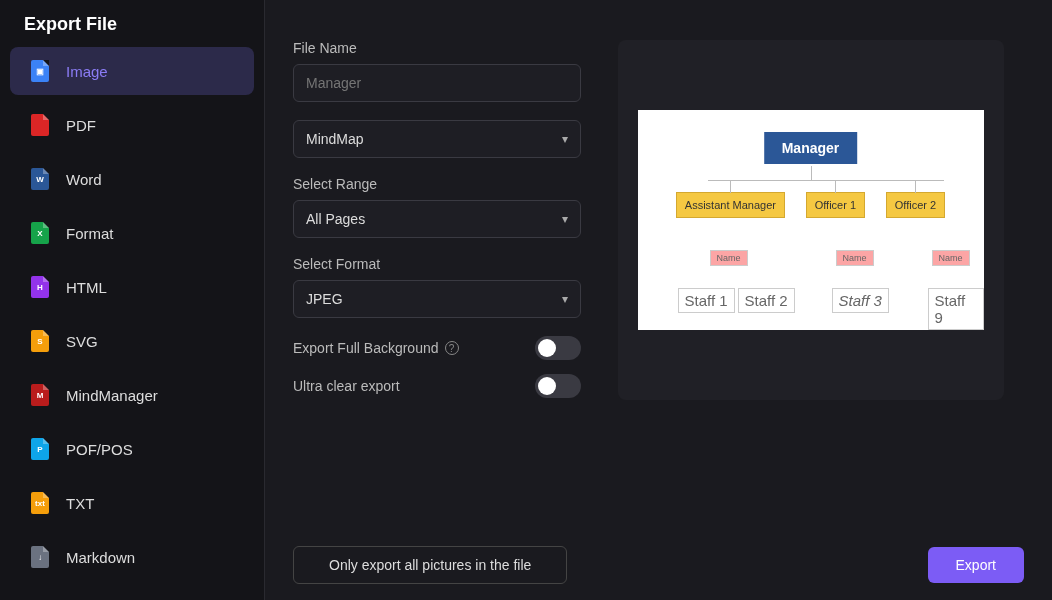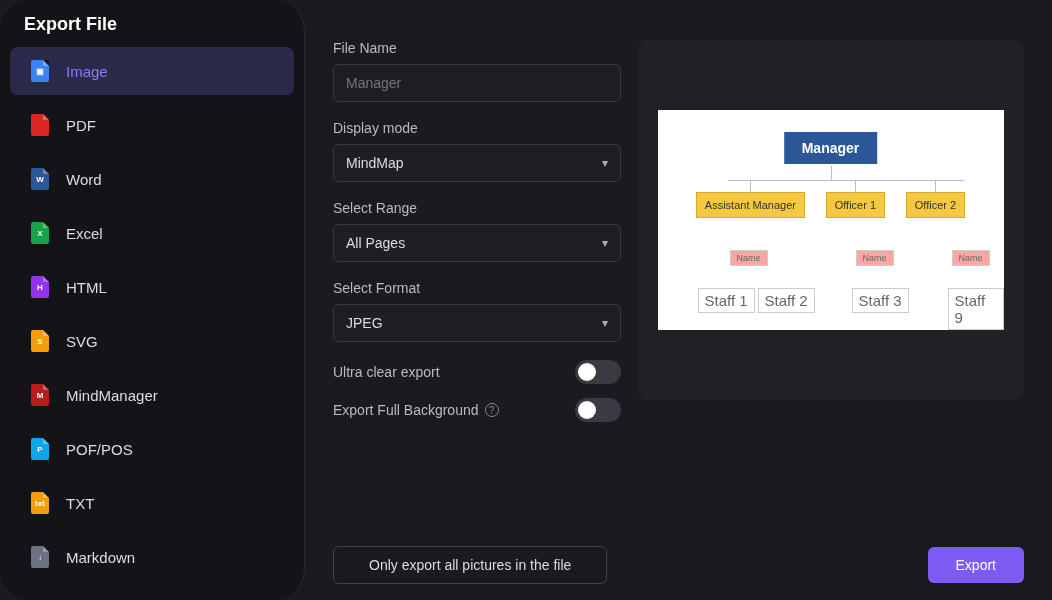--- a/index.html
+++ b/index.html
@@ -6,25 +6,24 @@
     body {
       width: 1052px;
       height: 600px;
       background: #1a1a1f;
       font-family: Arial, sans-serif;
       color: #e0e0e0;
       display: flex;
       overflow: hidden;
     }
     .sidebar {
-      width: 305px;
+      width: 265px;
       background: #141418;
       padding: 14px 10px;
       border-right: 1px solid #2a2a30;
-      border-radius: 31px;
     }
     .sidebar-title {
       font-size: 18px;
       font-weight: bold;
       color: #fff;
       padding: 0 8px 12px 14px;
     }
     .sidebar-item {
       display: flex;
       align-items: center;
@@ -297,21 +296,21 @@
   <div class="sidebar-item">
     <span class="sidebar-icon">
         <span class="file-icon fi-darkblue">W</span>
       </span>
     <span class="sidebar-label">Word</span>
   </div>
   <div class="sidebar-item">
     <span class="sidebar-icon">
         <span class="file-icon fi-green">X</span>
       </span>
-    <span class="sidebar-label">Excel</span>
+    <span class="sidebar-label">Format</span>
   </div>
   <div class="sidebar-item">
     <span class="sidebar-icon">
         <span class="file-icon fi-purple">H</span>
       </span>
     <span class="sidebar-label">HTML</span>
   </div>
   <div class="sidebar-item">
     <span class="sidebar-icon">
         <span class="file-icon fi-yellow">S</span>
@@ -347,21 +346,20 @@
 <div class="main">
   <div class="content-row">
     <div class="form-col">
 
       <div class="form-group">
         <label class="form-label">File Name</label>
         <input class="text-input" placeholder="Manager" style="">
       </div>
 
       <div class="form-group">
-        <label class="form-label">Display mode</label>
         <div class="select-input">
           <span>MindMap</span>
           <span class="chevron">▾</span>
         </div>
       </div>
 
       <div class="form-group">
         <label class="form-label">Select Range</label>
         <div class="select-input">
           <span>All Pages</span>
@@ -371,31 +369,31 @@
 
       <div class="form-group">
         <label class="form-label">Select Format</label>
         <div class="select-input">
           <span>JPEG</span>
           <span class="chevron">▾</span>
         </div>
       </div>
 
       <div class="toggle-row">
-        <span class="toggle-label">Ultra clear export</span>
-        <div class="toggle">
-          <div class="toggle-knob"></div>
-        </div>
-      </div>
-
-      <div class="toggle-row">
         <span class="toggle-label">
           <span>Export Full Background</span>
           <span class="help-icon">?</span>
         </span>
+        <div class="toggle">
+          <div class="toggle-knob"></div>
+        </div>
+      </div>
+
+      <div class="toggle-row">
+        <span class="toggle-label">Ultra clear export</span>
         <div class="toggle">
           <div class="toggle-knob"></div>
         </div>
       </div>
 
     </div>
 
     <div class="preview-col">
       <div class="preview-box">
         <div class="preview-img">
@@ -405,21 +403,21 @@
           <div class="org-row2">
             <div class="org-box">Assistant Manager</div>
             <div class="org-box">Officer 1</div>
             <div class="org-box">Officer 2</div>
           </div>
           <span class="org-name" style="top:140px;left:72px;">Name</span>
           <span class="org-name" style="top:140px;left:198px;">Name</span>
           <span class="org-name" style="top:140px;left:294px;">Name</span>
           <span class="org-staff" style="top:178px;left:40px;">Staff 1</span>
           <span class="org-staff" style="top:178px;left:100px;text-align:center;">Staff 2</span>
-          <span class="org-staff" style="top:178px;left:194px;">Staff 3</span>
+          <span class="org-staff" style="top:178px;left:194px;font-style:italic;">Staff 3</span>
           <span class="org-staff" style="top:178px;left:290px;">Staff 9</span>
         </div>
       </div>
     </div>
   </div>
 
   <div class="bottom-bar">
     <button class="btn-secondary">Only export all pictures in the file</button>
     <button class="btn-primary">Export</button>
   </div>

